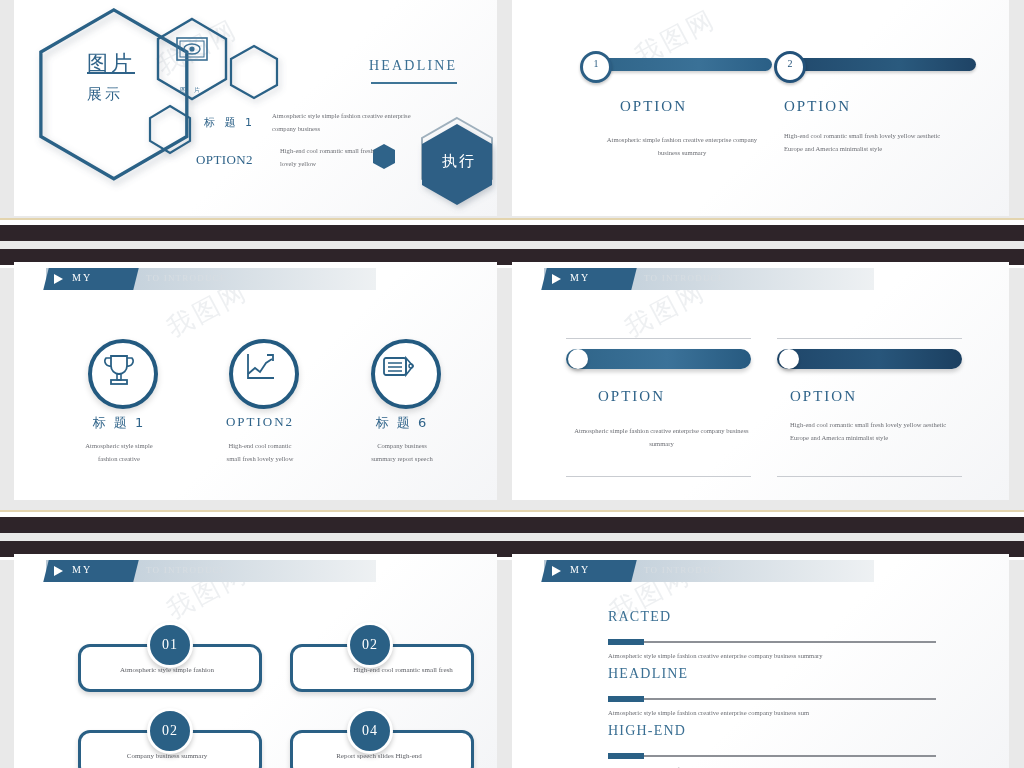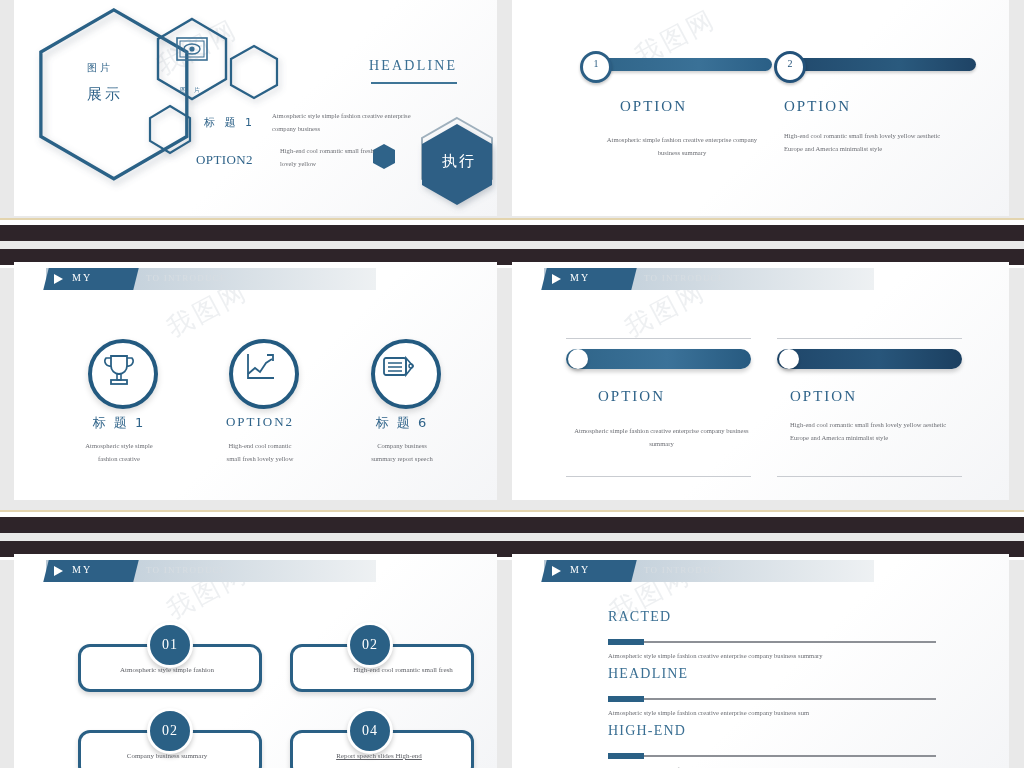--- a/index.html
+++ b/index.html
@@ -121,21 +121,21 @@
       <polygon points="443,118 478,138 478,179 443,199 408,179 408,138" fill="none" stroke="#9fb0bd" stroke-width="2"></polygon>
 
       <polygon points="443,124 478,144 478,185 443,205 408,185 408,144" fill="#2d5f85" filter="url(#sh1)"></polygon>
 
       <rect x="163" y="38" width="30" height="22" fill="none" stroke="#3a6f93" stroke-width="1.6"></rect>
       <rect x="166" y="41" width="24" height="16" fill="none" stroke="#3a6f93" stroke-width="1"></rect>
       <ellipse cx="178" cy="49" rx="8" ry="5" fill="none" stroke="#3a6f93" stroke-width="1.4"></ellipse>
       <circle cx="178" cy="49" r="2.6" fill="#3a6f93"></circle>
     </svg>
 
-    <div class="cn" style="position:absolute;left:73px;top:61px;font-size:10px;color:#2f6389;letter-spacing:3px;">图片</div>
+    <div class="cn" style="position:absolute;left:73px;top:49px;font-size:21px;color:#2f6389;letter-spacing:3px;text-decoration:underline;">图片</div>
     <div class="cn" style="position:absolute;left:73px;top:85px;font-size:15px;color:#2f6389;letter-spacing:3px;font-family:Liberation Mono, monospace;">展示</div>
 
     <div class="cn pic-label">图 片</div>
 
     <div class="headline">HEADLINE</div>
     <div class="headline-rule"></div>
 
     <div class="cn s1-t1">标 题 1</div>
     <div class="body-sm s1-p1">Atmospheric style simple fashion creative enterprise company business</div>
 
@@ -258,21 +258,21 @@
     <div class="nbox" style="left:276px;top:90px;"></div>
     <div class="ncirc" style="left:333px;top:68px;">02</div>
     <div class="nbox-txt" style="left:276px;top:112px;padding-left:24px;">High-end cool romantic small fresh</div>
 
     <div class="nbox" style="left:64px;top:176px;"></div>
     <div class="ncirc" style="left:133px;top:154px;">02</div>
     <div class="nbox-txt" style="left:64px;top:198px;">Company business summary</div>
 
     <div class="nbox" style="left:276px;top:176px;"></div>
     <div class="ncirc" style="left:333px;top:154px;text-align:center;">04</div>
-    <div class="nbox-txt" style="left:276px;top:198px;text-decoration:underline;">Report speech slides High-end</div>
+    <div class="nbox-txt" style="left:276px;top:198px;">Report speech slides High-end</div>
   </div>
 
   <div class="slide s-br">
     <div class="wm" style="left:95px;top:22px;">我图网</div>
 
     <div class="hdr"></div>
     <div class="hdr-tab"></div>
     <div class="hdr-tri"></div>
     <div class="hdr-my">MY</div>
     <div class="hdr-sub">TO INTRODUCE</div>

